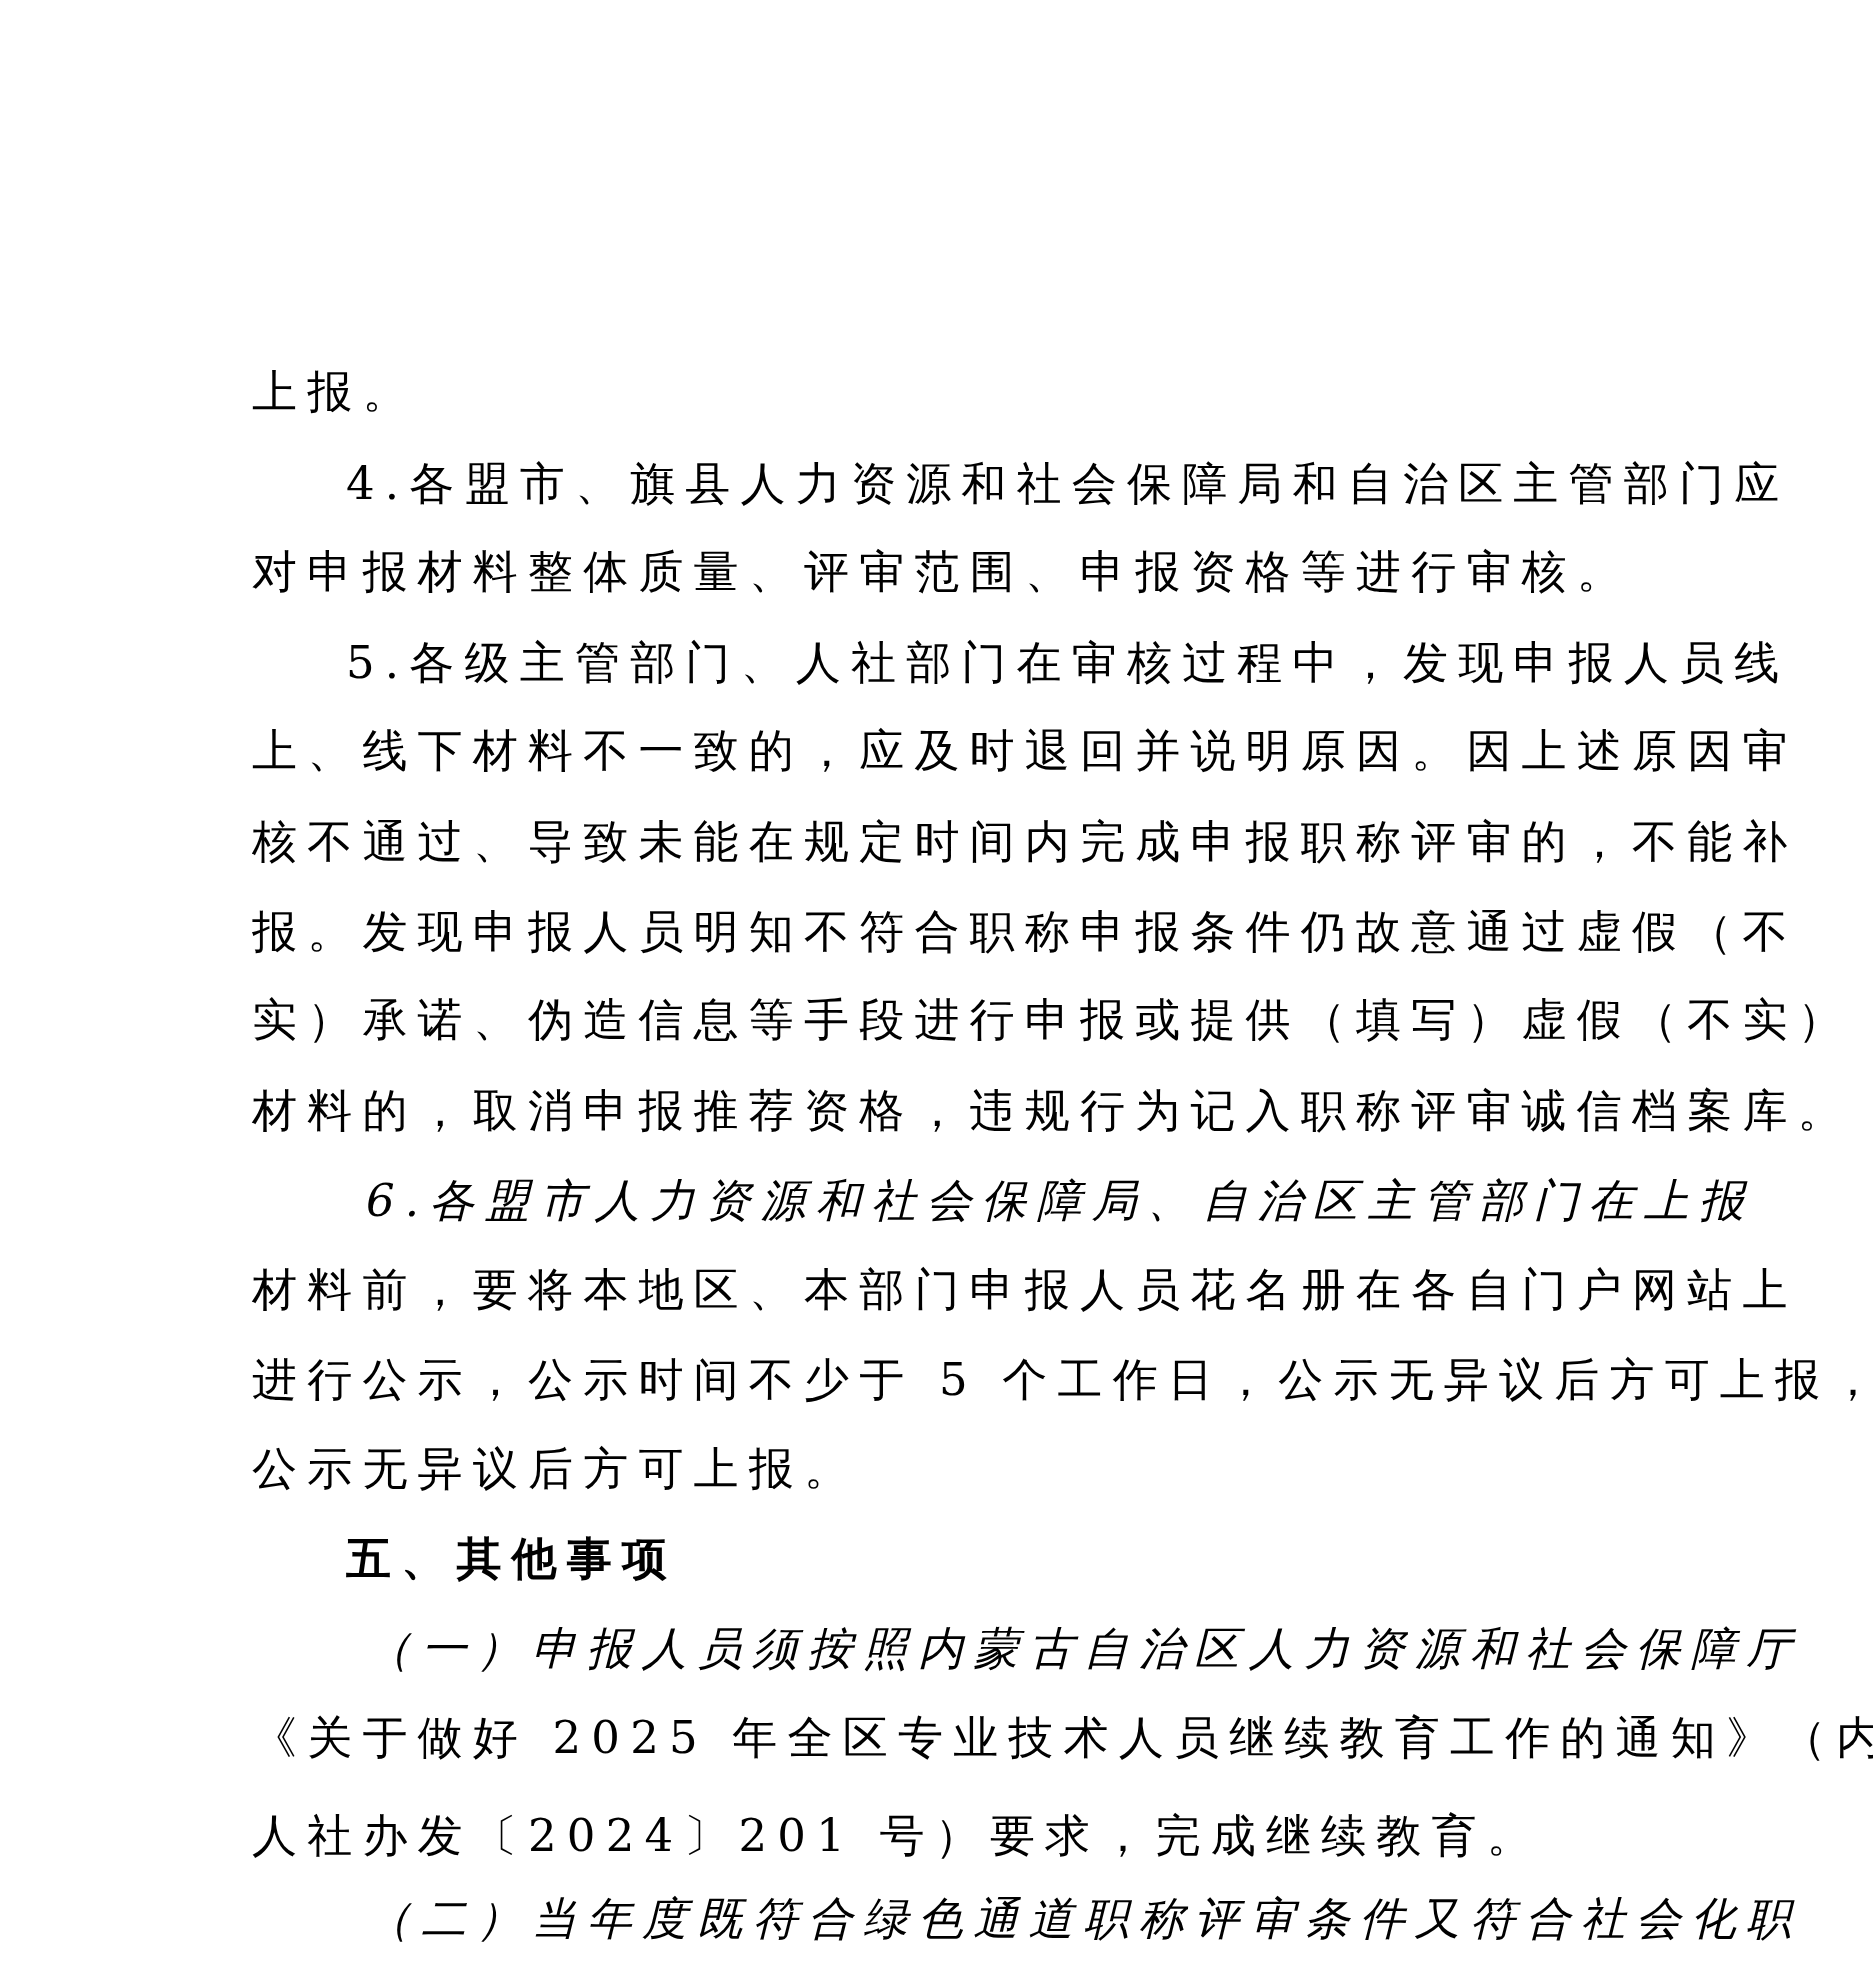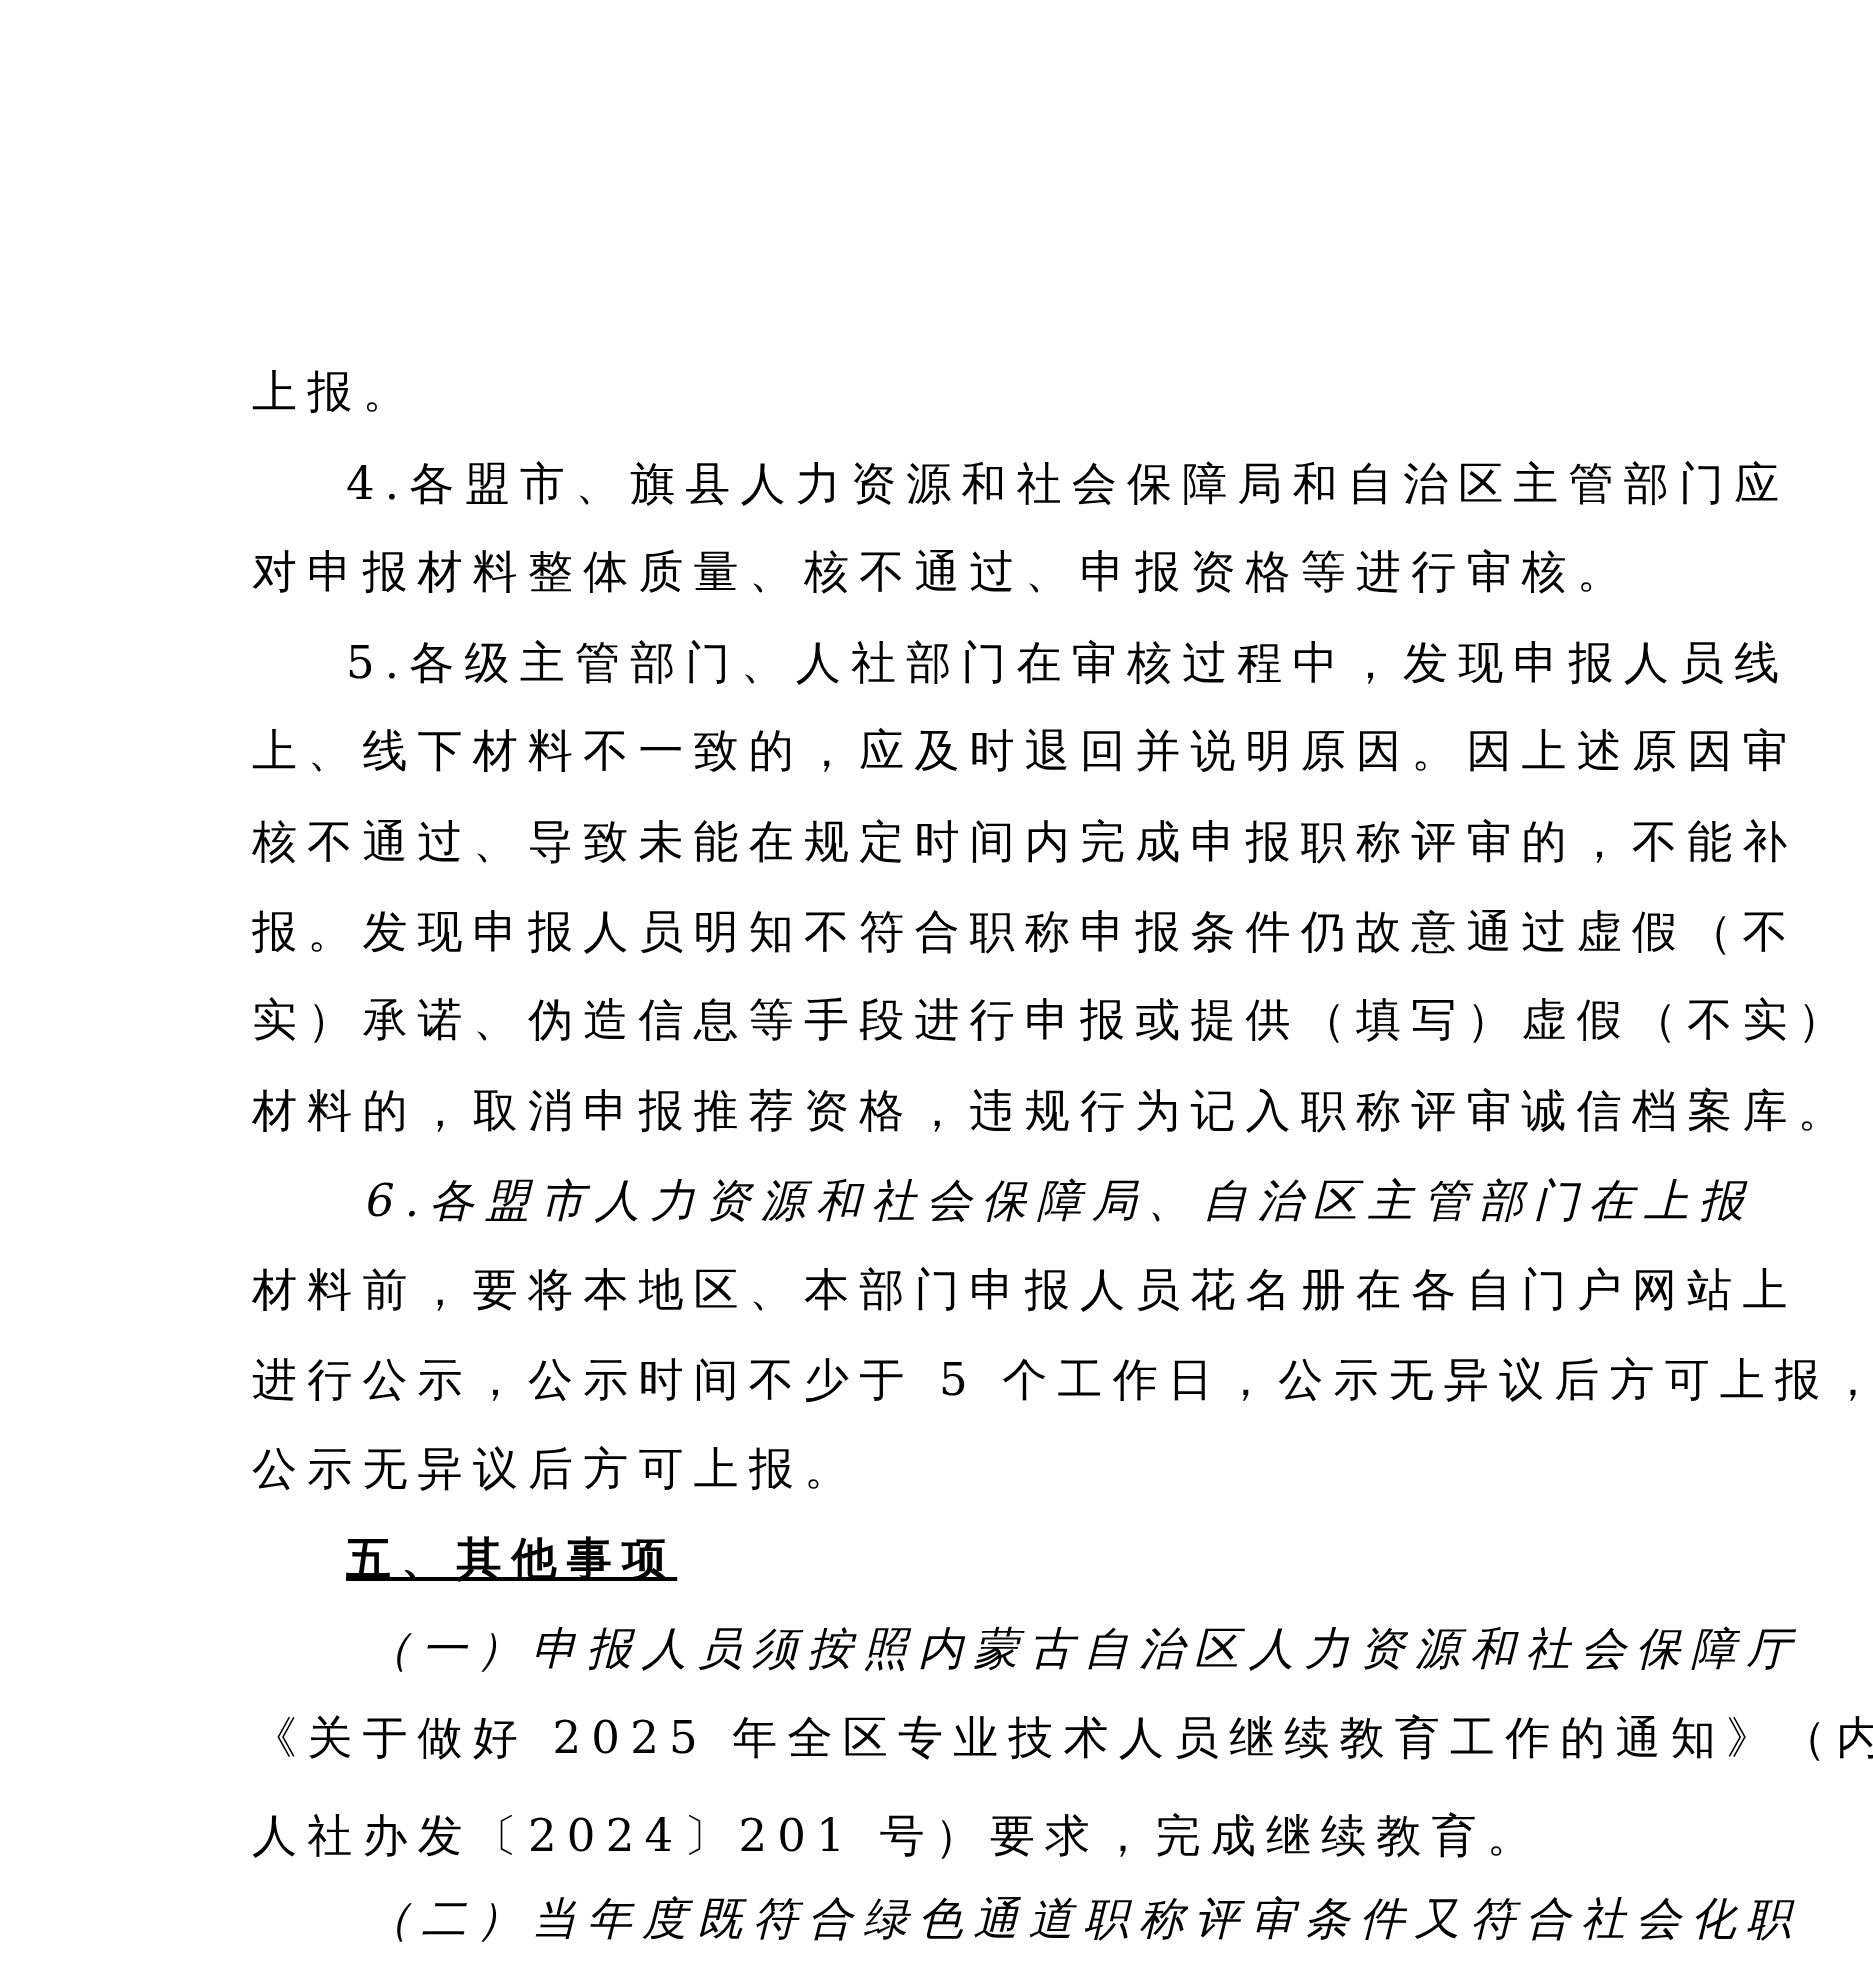--- a/index.html
+++ b/index.html
@@ -11,30 +11,30 @@
   }
   .line {
     position: absolute; left: 252px; width: 1372px;
     font-size: 45px; line-height: 63px; height: 63px;
     white-space: nowrap; letter-spacing: 10.2px;
     text-align: justify; text-align-last: justify;
   }
   .line.last { text-align-last: left; }
   .line.indent1 { left: 346px; width: 1277px; }
   .line.indent2 { left: 366px; width: 1258px; font-style: italic; }
-  .line.heading { font-weight: bold; text-align-last: left; text-decoration: underline; }
+  .line.heading { font-weight: bold; text-align-last: left; }
 </style>
 </head>
 <body>
 
 <div class="page">
   <div id="lines">
       <div class="line last" style="top: 360px;">上报。</div>
       <div class="line indent1" style="top: 452px;">4.各盟市、旗县人力资源和社会保障局和自治区主管部门应</div>
-      <div class="line last" style="top: 540px;">对申报材料整体质量、核不通过、申报资格等进行审核。</div>
+      <div class="line last" style="top: 540px;">对申报材料整体质量、评审范围、申报资格等进行审核。</div>
       <div class="line indent1" style="top: 631px;">5.各级主管部门、人社部门在审核过程中，发现申报人员线</div>
       <div class="line " style="top: 719px;">上、线下材料不一致的，应及时退回并说明原因。因上述原因审</div>
       <div class="line " style="top: 810px;">核不通过、导致未能在规定时间内完成申报职称评审的，不能补</div>
       <div class="line " style="top: 900px;">报。发现申报人员明知不符合职称申报条件仍故意通过虚假（不</div>
       <div class="line " style="top: 988px;">实）承诺、伪造信息等手段进行申报或提供（填写）虚假（不实）</div>
       <div class="line " style="top: 1079px;">材料的，取消申报推荐资格，违规行为记入职称评审诚信档案库。</div>
       <div class="line indent2" style="top: 1169px;">6.各盟市人力资源和社会保障局、自治区主管部门在上报</div>
       <div class="line " style="top: 1258px;">材料前，要将本地区、本部门申报人员花名册在各自门户网站上</div>
       <div class="line " style="top: 1348px;">进行公示，公示时间不少于 5 个工作日，公示无异议后方可上报，</div>
       <div class="line last" style="top: 1437px;">公示无异议后方可上报。</div>

